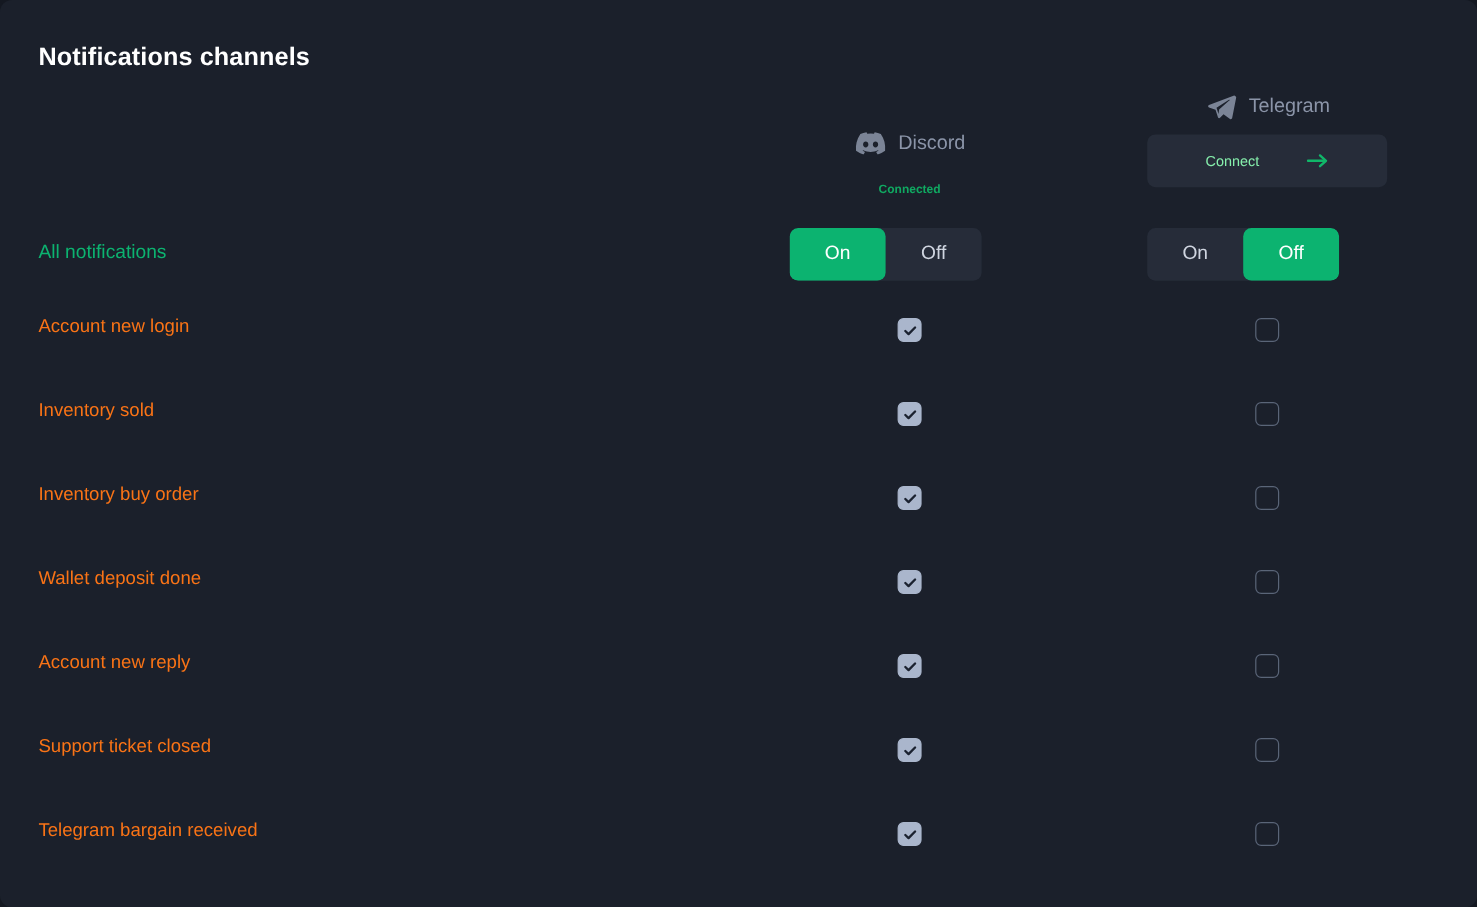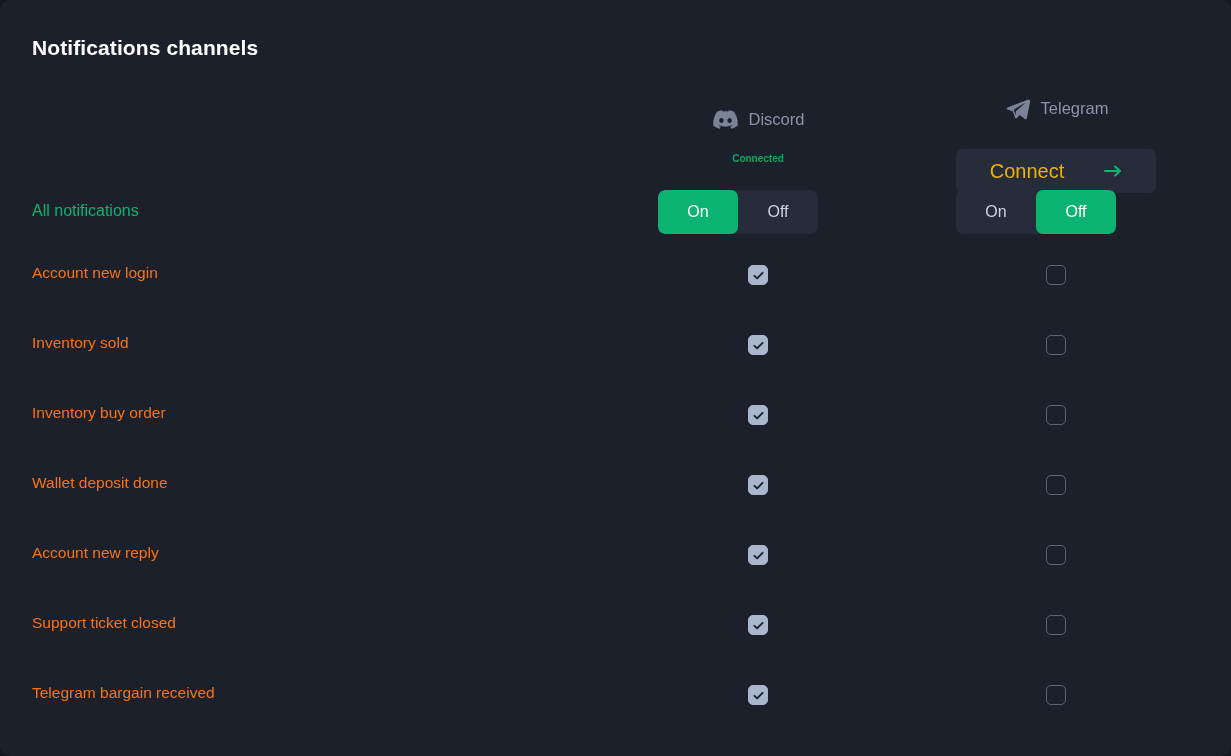--- a/index.html
+++ b/index.html
@@ -36,21 +36,21 @@
   }
 
   
   .col-head {
     position: absolute;
     display: flex;
     flex-direction: column;
     align-items: center;
   }
   .col-head.discord  { left: 658px; top: 104px; width: 200px; justify-content: flex-end; }
-  .col-head.telegram { left: 956px; top: 93px;  width: 200px; gap: 17px; }
+  .col-head.telegram { left: 956px; top: 73px;  width: 200px; }
 
   .brand-row {
     display: flex;
     align-items: center;
     gap: 9px;
     height: 30px;
   }
   .brand-icon {
     display: flex;
     align-items: center;
@@ -83,22 +83,22 @@
     border-radius: 7px;
     display: flex;
     align-items: center;
     justify-content: center;
     gap: 40px;
     cursor: pointer;
     font-family: inherit;
     padding: 0 22px;
   }
   .connect-btn .connect-label {
-    font-size: 20px;
-    color: #eab308;
+    font-size: 12px;
+    color: #86efac;
     white-space: nowrap;
   }
   .connect-btn .arrow-icon {
     display: flex;
     align-items: center;
     color: #10b769;
   }
 
   
   .toggle-group {

